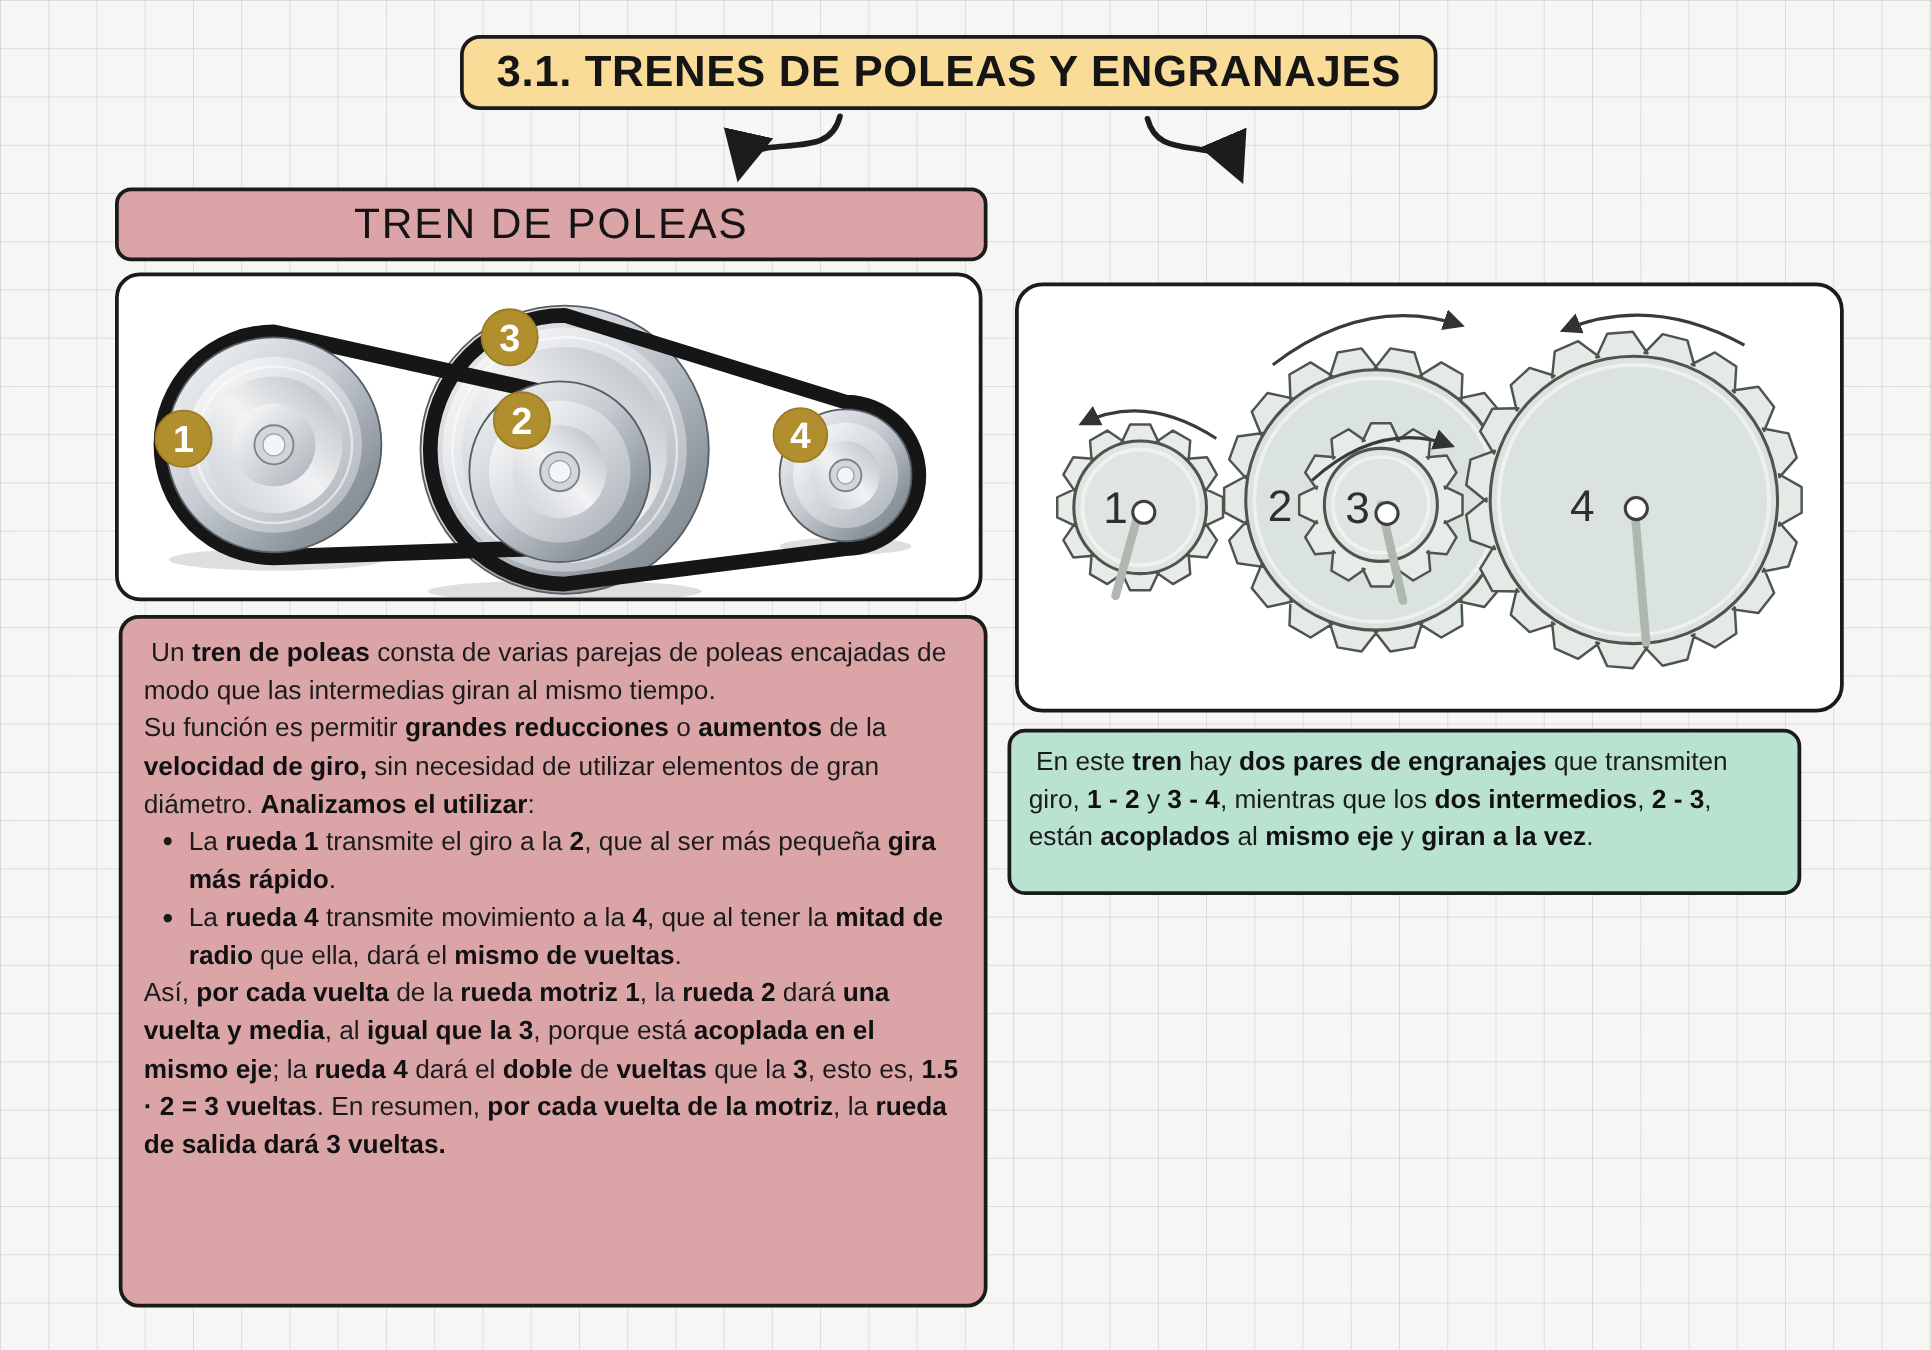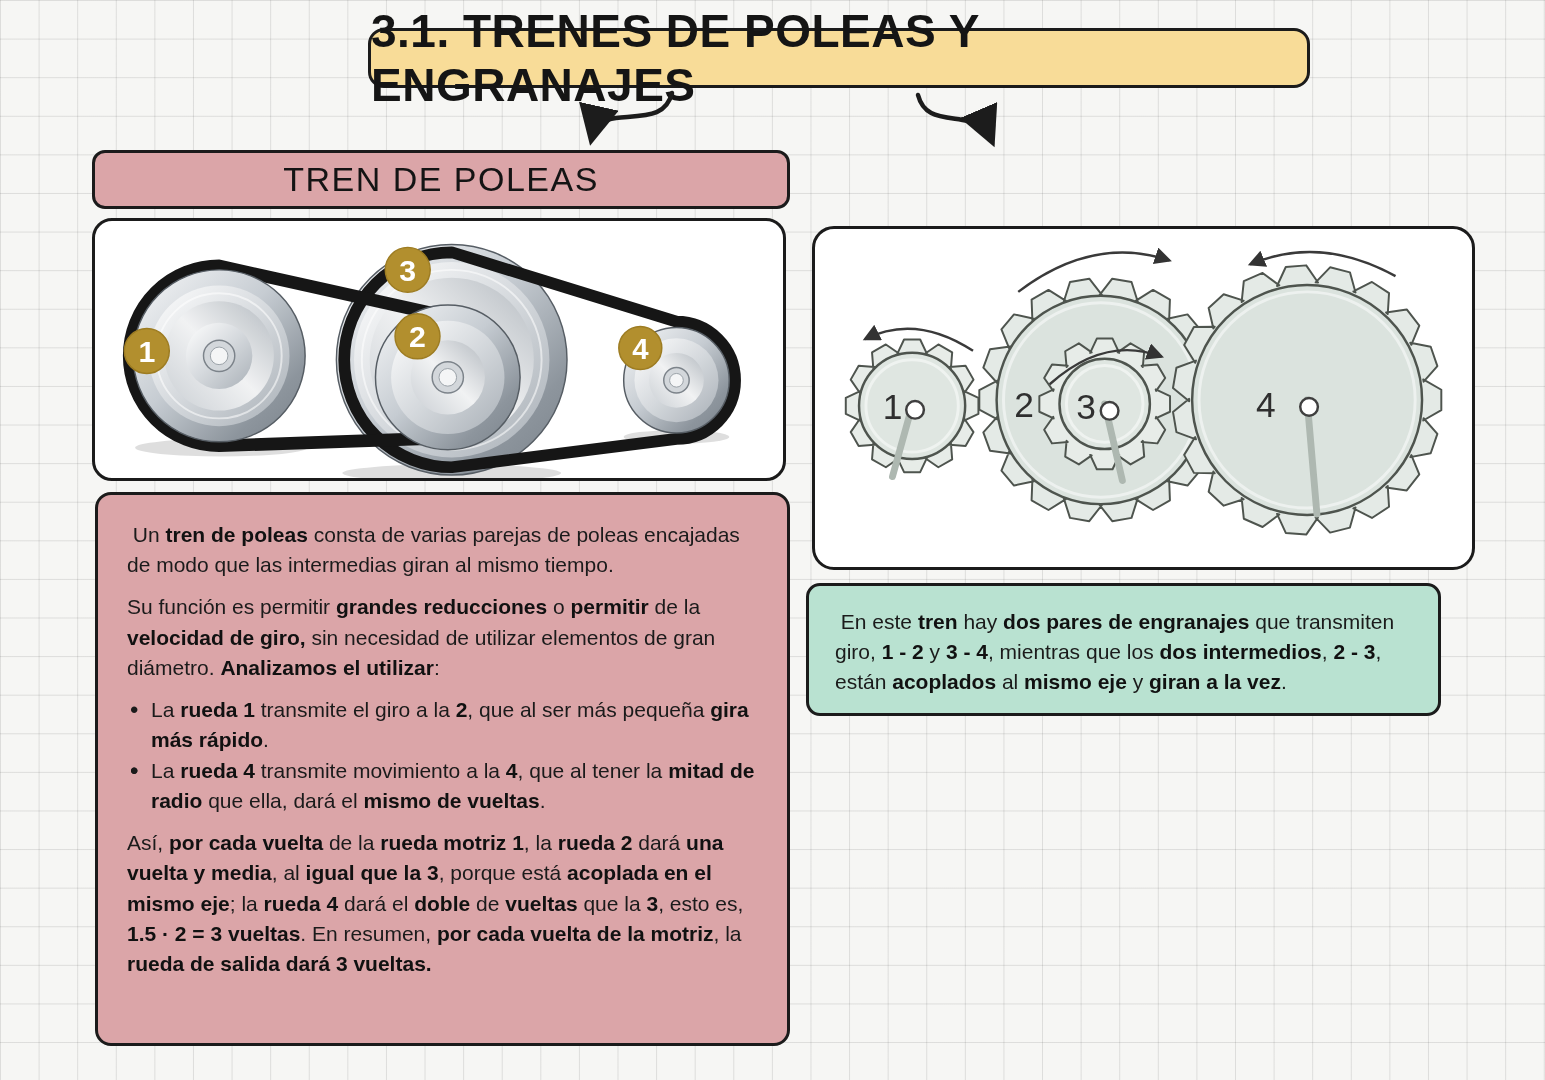--- a/index.html
+++ b/index.html
@@ -7,42 +7,42 @@
   .page{
     position:relative;width:1545px;height:1080px;overflow:hidden;
     background-color:#f6f6f4;
     background-image:
       linear-gradient(to right, rgba(90,90,90,.16) 1px, transparent 1px),
       linear-gradient(to bottom, rgba(90,90,90,.16) 1px, transparent 1px);
     background-size:38.6px 38.6px;
   }
   .box{position:absolute;box-sizing:border-box;border:3px solid var(--border,#1b1b1b);}
   .title-box{
-    left:368px;top:28px;width:942px;height:60px;border-radius:16px;border-width:3.5px;
+    left:368px;top:28px;width:782px;height:60px;border-radius:16px;border-width:3.5px;
     background:var(--title_bg,#f8dc98);
     display:flex;align-items:center;justify-content:center;
-    font-size:46px;font-weight:700;color:#151515;letter-spacing:.5px;
+    font-size:35px;font-weight:700;color:#151515;letter-spacing:.5px;
   }
   .hdr{
     display:flex;align-items:center;justify-content:center;border-radius:13px;
     font-size:34px;font-weight:400;letter-spacing:1.5px;color:#141414;
   }
   .hdr-left{left:92px;top:150px;width:698px;height:59px;background:var(--pink,#dba5a8);}
   .hdr-right{left:810px;top:150px;width:666px;height:59px;background:var(--green,#b9e2d1);}
   .img-box{background:#ffffff;border-width:3.5px;overflow:hidden;}
   .img-left{left:92px;top:218px;width:694px;height:263px;border-radius:20px;}
   .img-right{left:812px;top:226px;width:663px;height:344px;border-radius:22px;}
   .img-box svg{display:block;width:100%;height:100%;}
   .txt{font-size:21px;line-height:1.44;color:#1b1b1b;}
   .txt b{font-weight:700;color:#111;}
   .txt-left{left:95px;top:492px;width:695px;height:554px;border-radius:16px;
     background:var(--pink,#dba5a8);padding:13px 17px 0 17px;}
   .txt-right{left:806px;top:583px;width:635px;height:133px;border-radius:14px;
     background:var(--green,#b9e2d1);padding:9px 14px 0 14px;}
-  .para{margin:12px;}
+  .para{margin:0;}
   .li{margin:0;position:relative;padding-left:36px;}
   .li .dot{position:absolute;left:15px;top:-2px;font-size:24px;}
   .t-arrow{position:absolute;}
 </style>
 </head>
 <body>
 
 <div class="page">
 
   <div class="box title-box">
@@ -142,21 +142,21 @@
       </g>
       <g>
         <circle cx="553" cy="130" r="22" fill="#b28f2e" stroke="#9d7c22" stroke-width="1.5"></circle>
         <text x="553" y="141" text-anchor="middle" font-size="30" font-weight="700" fill="#ffffff">4</text>
       </g>
     </svg>
   </div>
 
   <div class="box txt txt-left">
       <div class="para"><span><span>&nbsp;Un </span><b>tren de poleas</b><span> consta de varias parejas de poleas encajadas de modo que las intermedias giran al mismo tiempo.</span></span></div>
-      <div class="para"><span><span>Su función es permitir </span><b>grandes reducciones</b><span> o </span><b>permitir</b><span> de la </span><b>velocidad de giro,</b><span> sin necesidad de utilizar elementos de gran diámetro. </span><b>Analizamos el utilizar</b><span>:</span></span></div>
+      <div class="para"><span><span>Su función es permitir </span><b>grandes reducciones</b><span> o </span><b>aumentos</b><span> de la </span><b>velocidad de giro,</b><span> sin necesidad de utilizar elementos de gran diámetro. </span><b>Analizamos el utilizar</b><span>:</span></span></div>
       <div class="li"><span class="dot">•</span><span><span>La </span><b>rueda 1</b><span> transmite el giro a la </span><b>2</b><span>, que al ser más pequeña </span><b>gira más rápido</b><span>.</span></span></div>
       <div class="li"><span class="dot">•</span></div>
       <div class="li"><span class="dot">•</span><span><span>La </span><b>rueda 4</b><span> transmite movimiento a la </span><b>4</b><span>, que al tener la </span><b>mitad de radio</b><span> que ella, dará el </span><b>mismo de vueltas</b><span>.</span></span></div>
       <div class="para"><span><span>Así, </span><b>por cada vuelta</b><span> de la </span><b>rueda motriz 1</b><span>, la </span><b>rueda 2</b><span> dará </span><b>una vuelta y media</b><span>, al </span><b>igual que la 3</b><span>, porque está </span><b>acoplada en el mismo eje</b><span>; la </span><b>rueda 4</b><span> dará el </span><b>doble</b><span> de </span><b>vueltas</b><span> que la </span><b>3</b><span>, esto es, </span><b>1.5 · 2 = 3 vueltas</b><span>. En resumen, </span><b>por cada vuelta de la motriz</b><span>, la </span><b>rueda de salida dará 3 vueltas.</b><span></span></span></div>
     </div>
 
 
   <div class="box img-box img-right">
     <svg viewBox="0 0 663 344">
       <defs>

